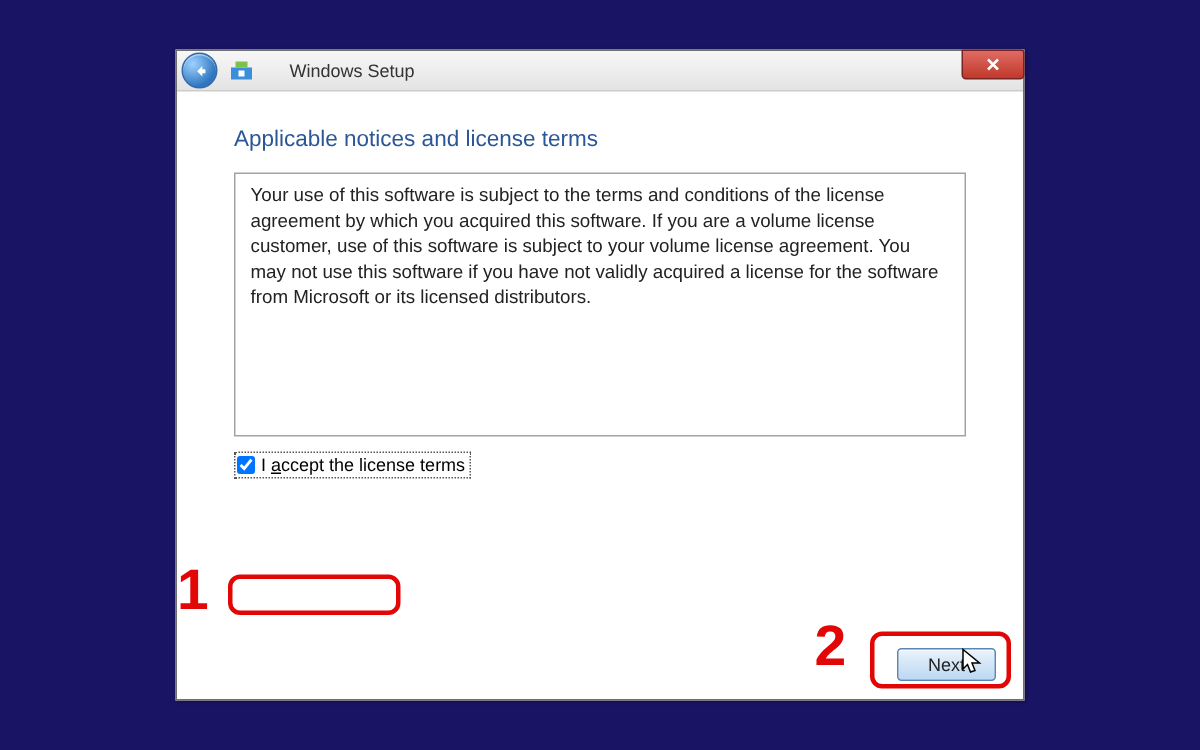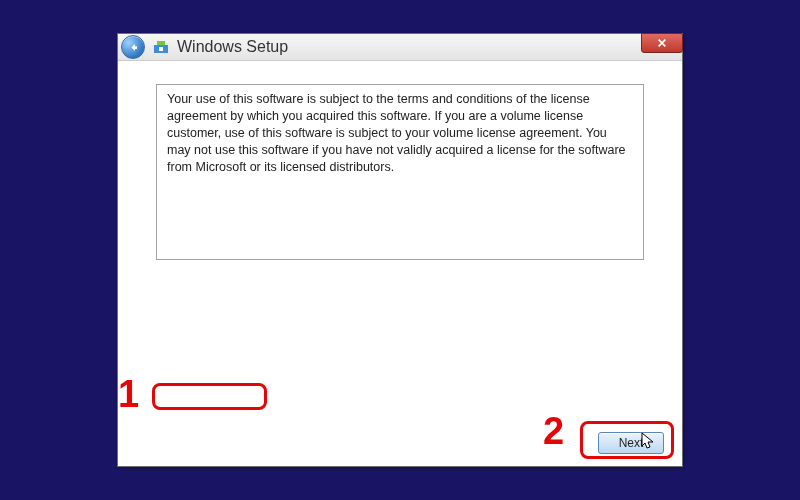--- a/index.html
+++ b/index.html
@@ -43,22 +43,22 @@
     justify-content: center;
     box-shadow: inset 0 1px 0 rgba(255,255,255,0.5);
   }
   .back-btn svg { width: 11px; height: 11px; fill:#fff; }
   .title-icon {
     width: 16px;
     height: 16px;
     margin-left: 8px;
   }
   .title-text {
-    margin-left: 8px;
-    font-size: 16px;
+    margin-left: 24px;
+    font-size: 12px;
     color: #333;
   }
   .close-btn {
     position: absolute;
     right: -1px;
     top: -1px;
     width: 40px;
     height: 18px;
     background: linear-gradient(#df6b64,#c0392b);
     border: 1px solid #7a2323;
@@ -164,25 +164,30 @@
     </span>
     <span class="title-text">Windows Setup</span>
     <div class="close-btn">
       <svg viewBox="0 0 12 12">
           <path d="M2 2 L10 10 M10 2 L2 10" fill="none"></path>
         </svg>
     </div>
   </div>
 
   <div class="client">
+    <div class="heading">Applicable notices and license terms</div>
 
     <div class="license-box">
       <span>Your use of this software is subject to the terms and conditions of the license agreement by which you acquired this software.  If you are a volume license customer, use of this software is subject to your volume license agreement.  You may not use this software if you have not validly acquired a license for the software from Microsoft or its licensed distributors.</span>
     </div>
 
+    <div class="accept-row">
+      <input type="checkbox" checked="" style="">
+      <label><span>I </span><span class="u">a</span><span>ccept the license terms</span></label>
+    </div>
 
     <div class="next-btn">
       <span><span>Next</span></span>
     </div>
   </div>
 </div>
 
 <div class="annot" style="left:152px; top:383px; width:109px; height:21px;"></div>
 <div class="annot-num" style="left:118px; top:373px; font-size:38px;">1</div>
 

